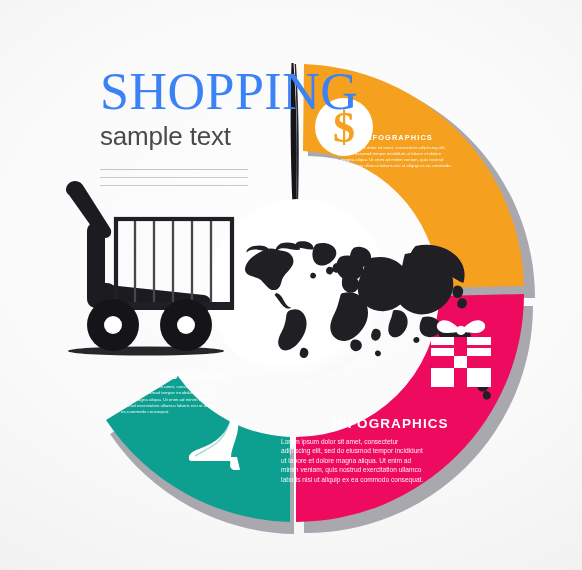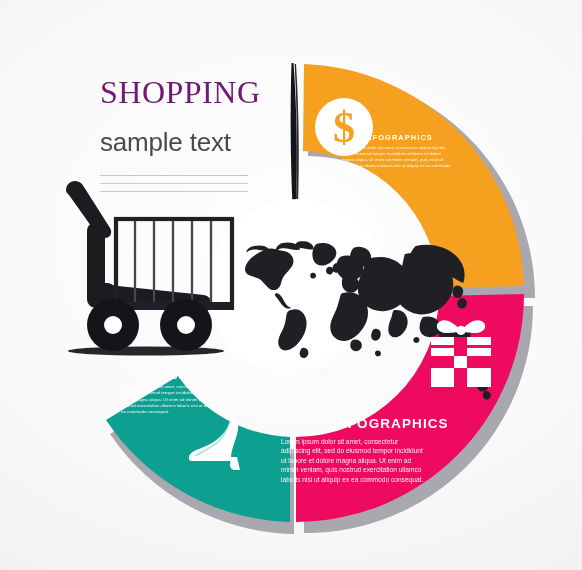--- a/index.html
+++ b/index.html
@@ -13,27 +13,27 @@
   #stage { position:absolute; inset:0; }
 
   
   .chart-wrap { position:absolute; left:0; top:0; width:582px; height:570px; }
   .chart-svg  { position:absolute; left:0; top:0; }
 
   
   .title-block { position:absolute; left:100px; top:72px; width:215px; z-index:30; }
   .title-main {
     font-family:"Liberation Serif", serif;
-    font-size:32px; line-height:40px; letter-spacing:0.5px;
-    color:#701a75; font-weight:400; white-space:nowrap;
+    font-size:52px; line-height:40px; letter-spacing:0.5px;
+    color:#3b82f6; font-weight:400; white-space:nowrap;
   }
   .title-sub {
     font-family:"Liberation Sans", sans-serif;
     font-size:26px; line-height:30px; color:#4a4a4a;
-    font-weight:400; margin-top:15px; letter-spacing:-0.2px;
+    font-weight:400; margin-top:9px; letter-spacing:-0.2px;
   }
   .rules { margin-top:18px; width:148px; }
   .rule { height:1px; background:#c3c4c8; margin-bottom:7px; }
   .rule:nth-child(2){ background:#cbccd0; }
   .rule:nth-child(3){ background:#c8c9cd; }
 
   
   .cart { position:absolute; left:58px; top:176px; z-index:28; }
 
   

